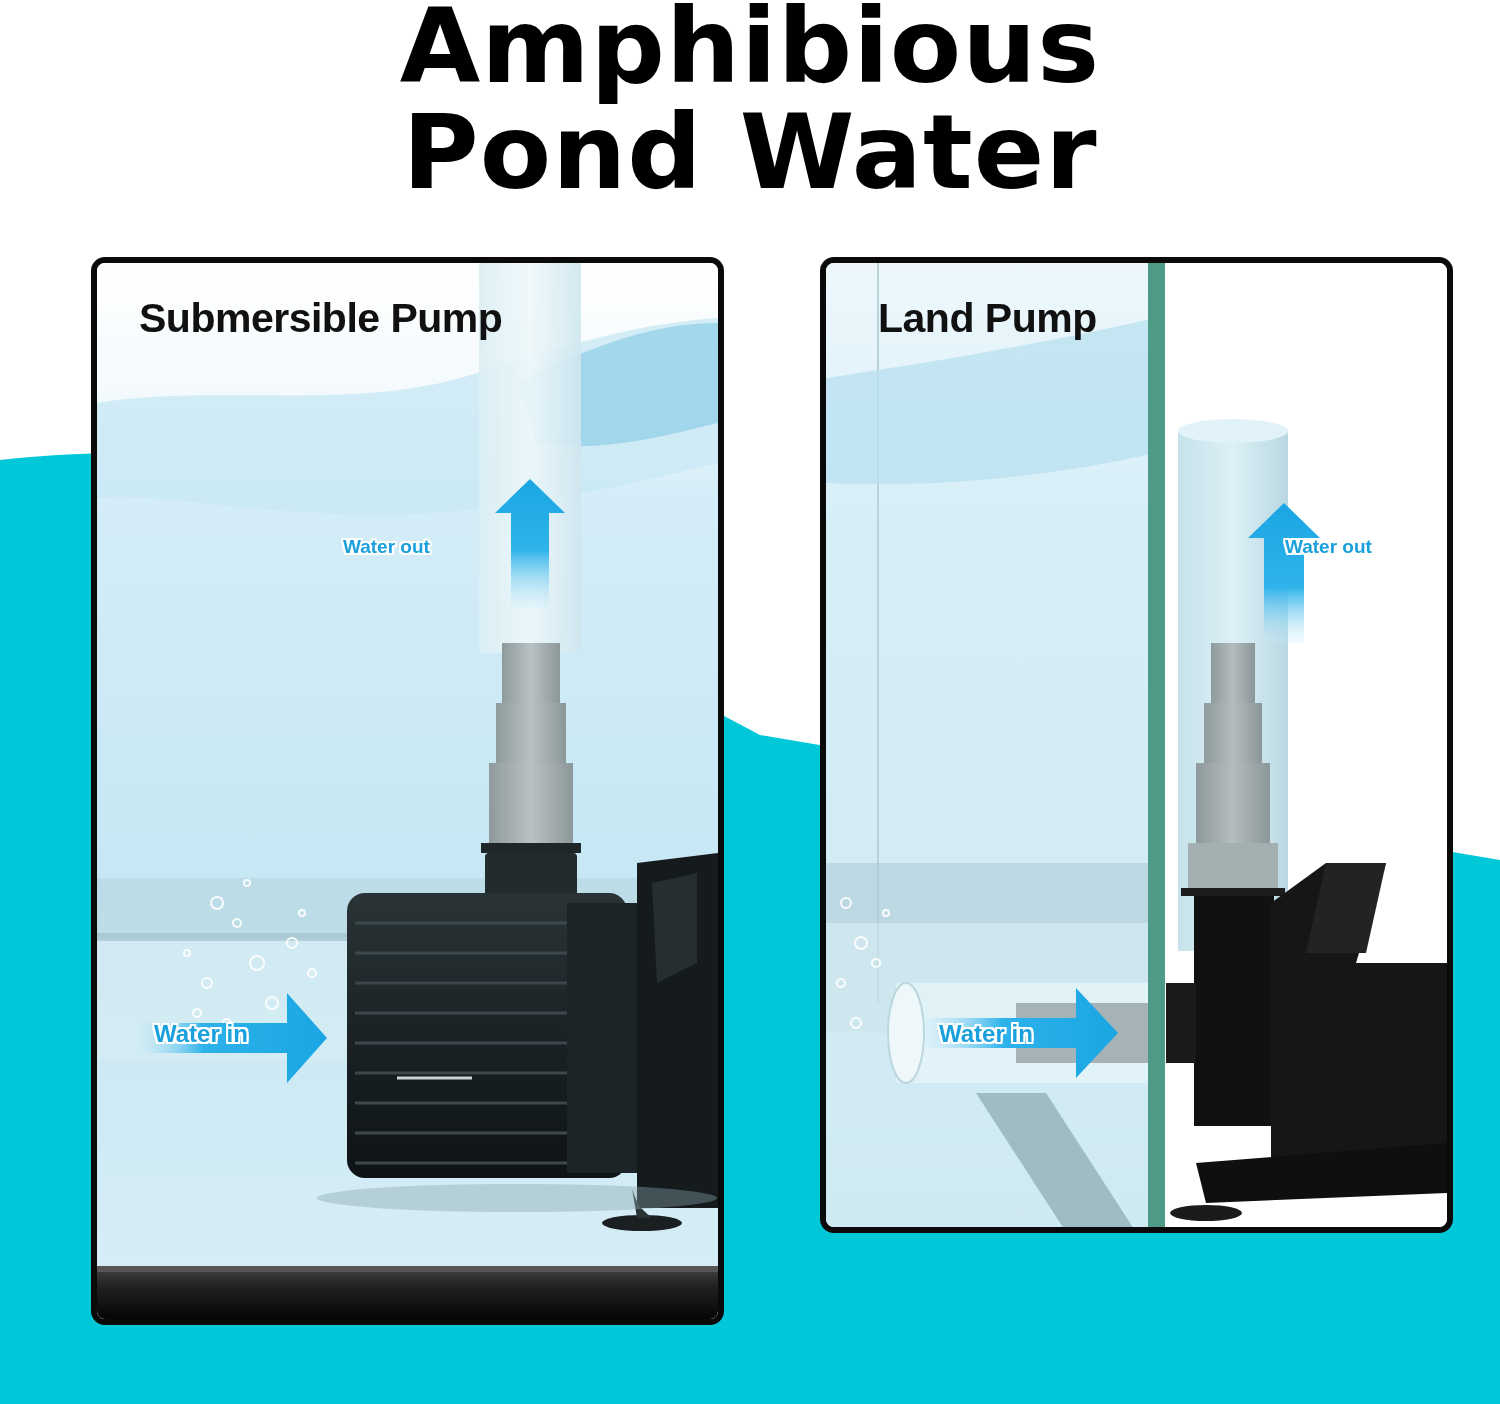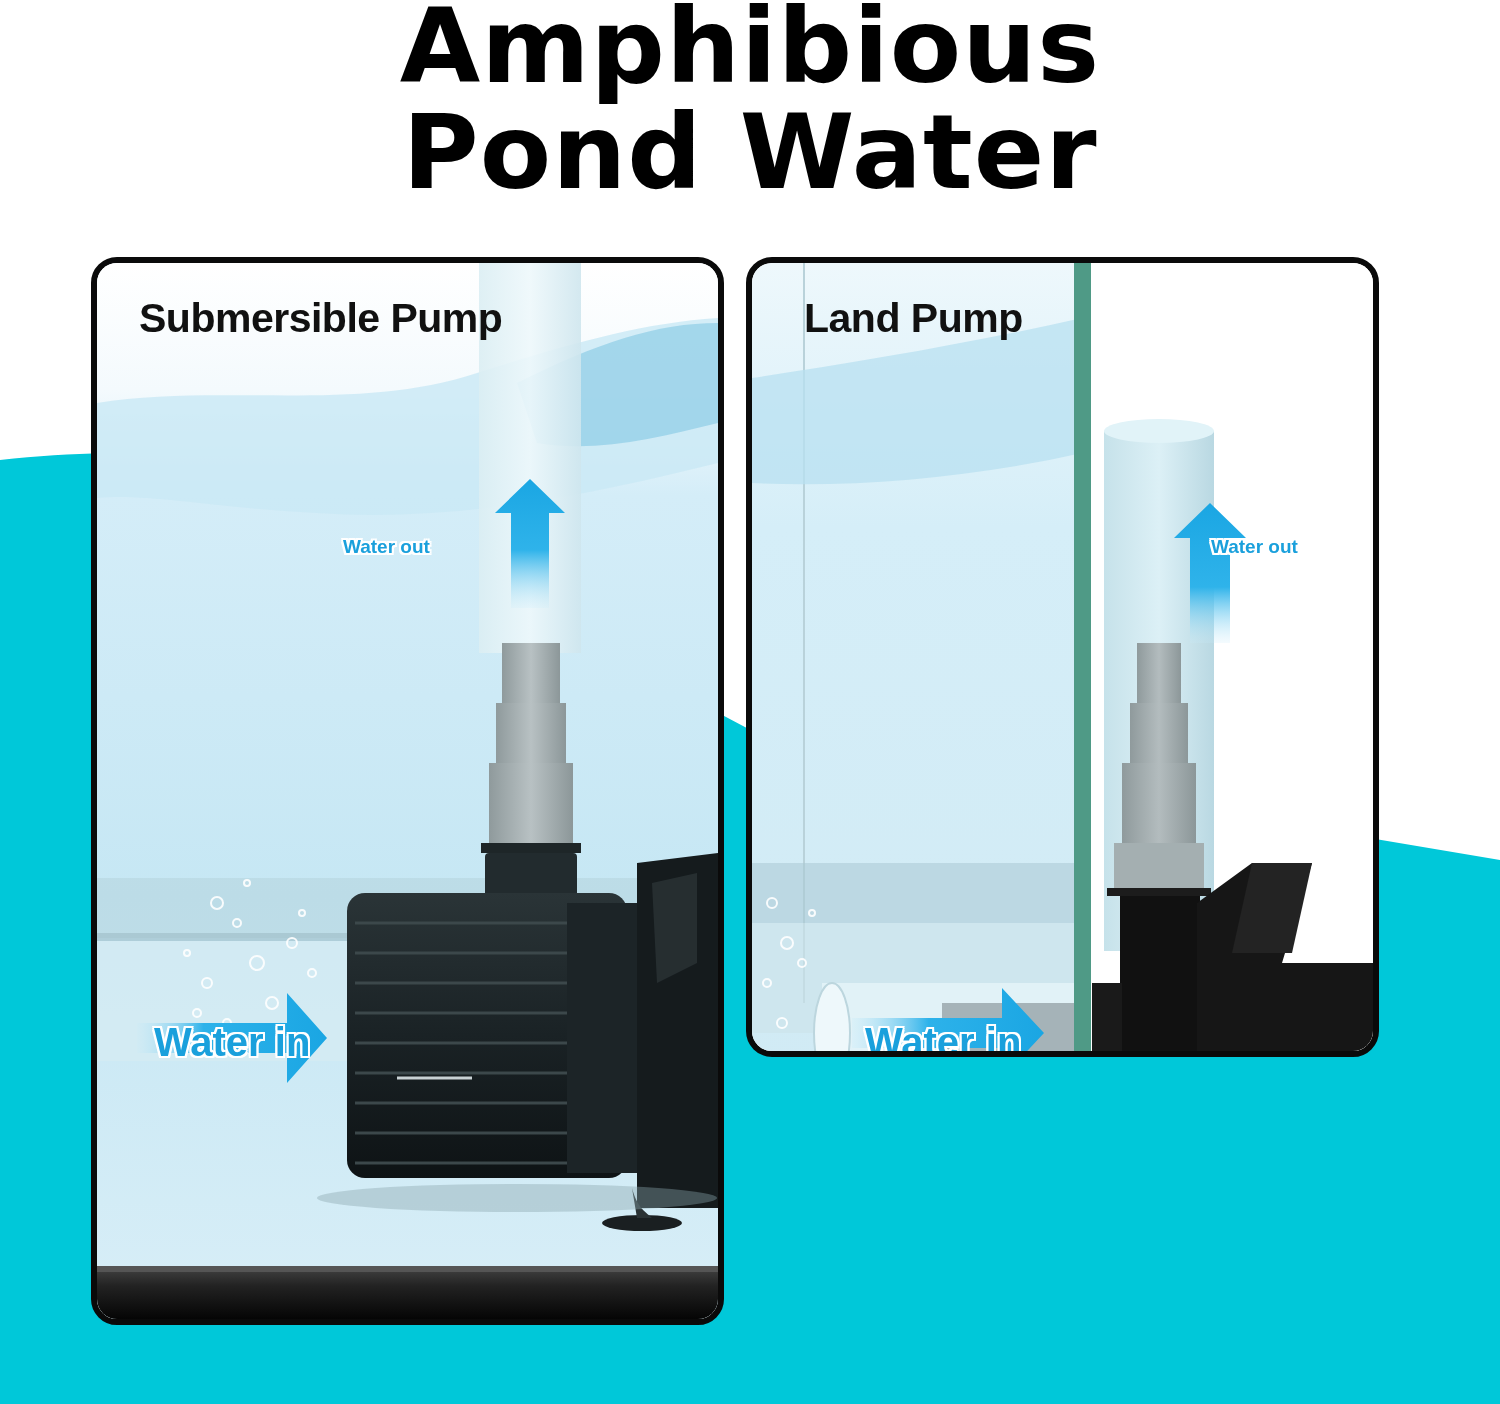--- a/index.html
+++ b/index.html
@@ -12,42 +12,42 @@
   .title {
     position: absolute; left: 0; top: 0; width: 1500px; text-align: center; z-index: 2;
     font-family: "DejaVu Sans", sans-serif; font-weight: bold; color: #000;
     font-size: 104px; line-height: 104px; letter-spacing: 1px;
   }
   .title .l1 { position: absolute; left: 0; width: 1500px; top: -6px; }
   .title .l2 { position: absolute; left: 0; width: 1500px; top: 100px; }
 
   .panel {
     position: absolute; z-index: 3; box-sizing: border-box;
-    border: 6px solid #0a0a0a; border-radius: 26px; overflow: hidden; background: #eef7fb;
+    border: 6px solid #0a0a0a; border-radius: 14px; overflow: hidden; background: #eef7fb;
   }
   .panel-left { left: 91px; top: 257px; width: 633px; height: 1068px; }
-  .panel-right { left: 746px; top: 257px; width: 633px; height: 800px; background: #ffffff; }
+  .panel-right { left: 820px; top: 257px; width: 633px; height: 976px; background: #ffffff; }
   .panel svg.scene { position: absolute; left: 0; top: 0; }
   .panel-title {
     position: absolute; font-weight: bold; color: #111; font-size: 41px; z-index: 5;
     font-family: "Liberation Sans", sans-serif; letter-spacing: -0.5px;
   }
   .panel-left .panel-title { left: 42px; top: 32px; }
   .panel-right .panel-title { left: 52px; top: 32px; }
 
   .label {
     position: absolute; z-index: 6; font-weight: bold; font-size: 19px;
     font-family: "Liberation Sans", sans-serif;
   }
   .label-out {
     color: #1aa0dc;
     text-shadow: -2px -2px 0 #fff, 2px -2px 0 #fff, -2px 2px 0 #fff, 2px 2px 0 #fff, 0 2px 0 #fff, 2px 0 0 #fff, 0 -2px 0 #fff, -2px 0 0 #fff;
   }
   .label-in {
-    color: #1aa0dc; font-size: 40px;
+    color: #1aa0dc; font-size: 24px;
     text-shadow: -2px -2px 0 #fff, 2px -2px 0 #fff, -2px 2px 0 #fff, 2px 2px 0 #fff, 0 2px 0 #fff, 2px 0 0 #fff, 0 -2px 0 #fff, -2px 0 0 #fff;
   }
 </style>
 </head>
 <body>
 
 <svg class="bg-wave" viewBox="0 0 1500 1404" width="1500" height="1404">
   <path d="M0,460 C90,450 160,450 260,470 L760,735 L1500,860 L1500,1404 L0,1404 Z" fill="#00c8d9"></path>
 </svg>
 

